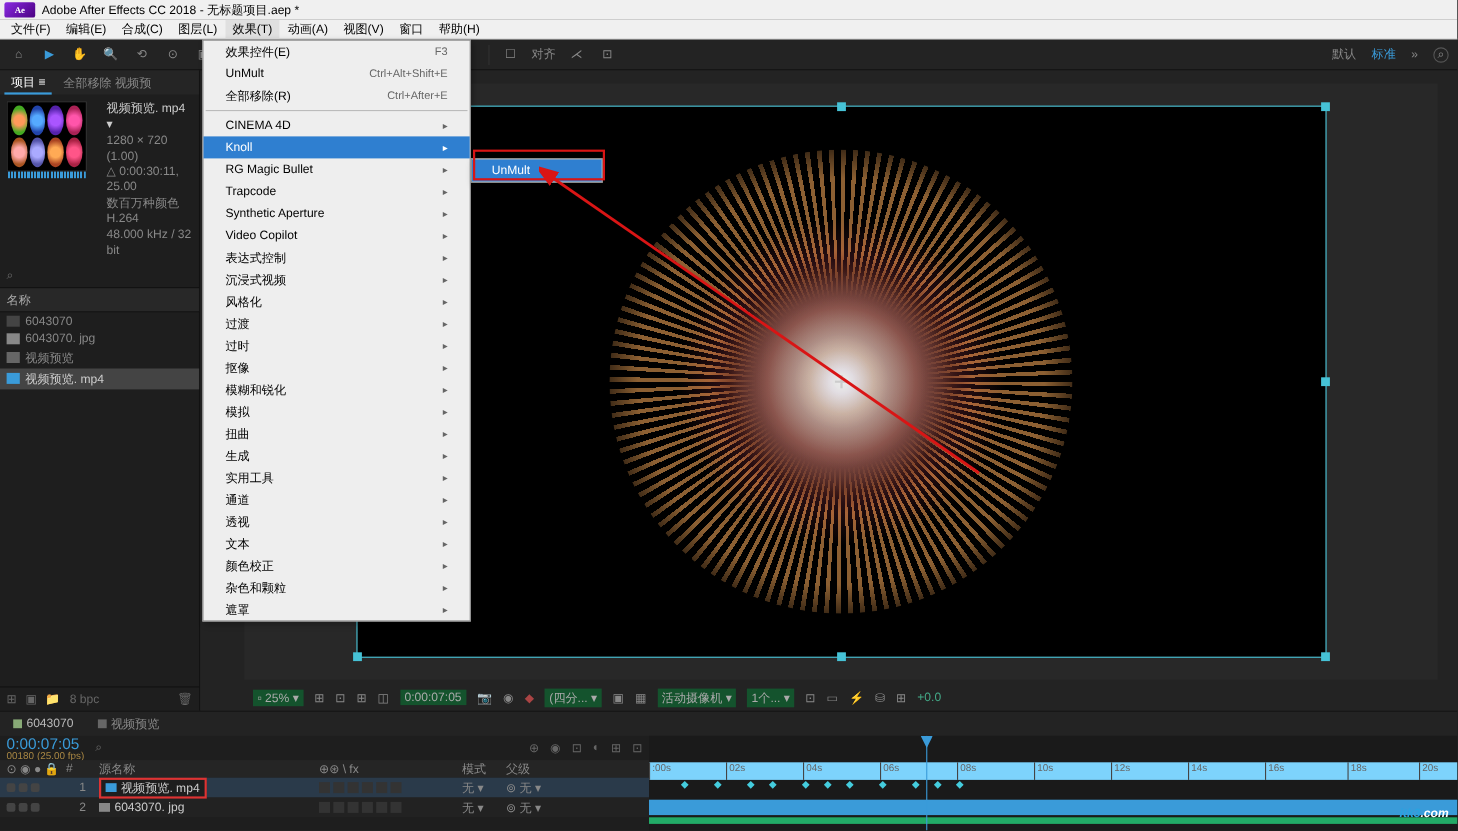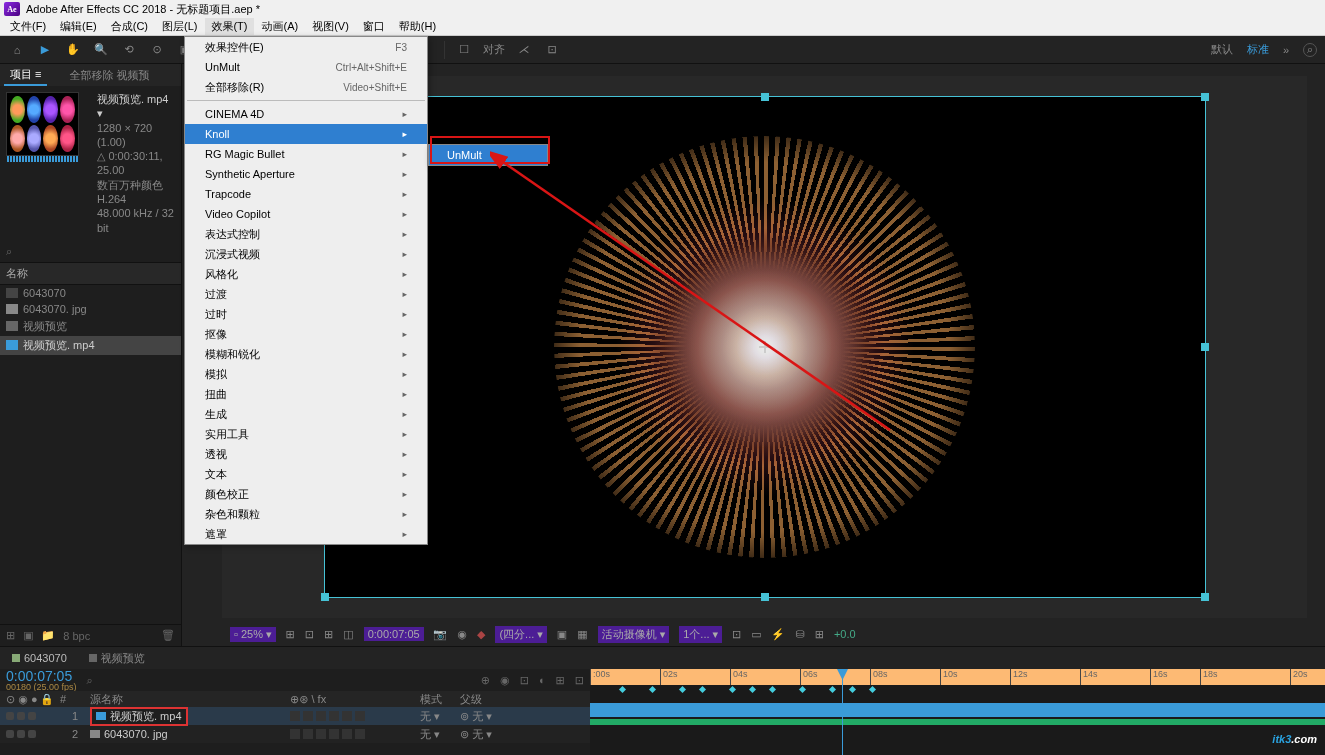--- a/index.html
+++ b/index.html
@@ -1,35 +1,35 @@
 <!DOCTYPE html>
 <html><head>
 <meta charset="utf-8">
 <style>
 * { margin: 0; padding: 0; box-sizing: border-box; font-family: "Microsoft YaHei", Arial, sans-serif; font-size: 11px; }
 body { background: #1e1e1e; color: #ccc; width: 1325px; height: 755px; overflow: hidden; position: relative; }
 
 .titlebar { background: #f0f0f0; color: #000; height: 18px; display: flex; align-items: center; padding: 0 4px; gap: 6px; }
-.titlebar .ae-icon { width: 16px; height: 14px; background: linear-gradient(135deg, #8a2be2, #4b0082); border-radius: 2px; display: flex; align-items: center; justify-content: center; color: #fff; font-size: 8px; font-weight: bold; font-family: Liberation Serif, serif; }
+.titlebar .ae-icon { width: 28px; height: 14px; background: linear-gradient(135deg, #8a2be2, #4b0082); border-radius: 2px; display: flex; align-items: center; justify-content: center; color: #fff; font-size: 8px; font-weight: bold; font-family: Liberation Serif, serif; }
 
 .menubar { background: #f0f0f0; color: #000; height: 18px; display: flex; align-items: flex-start; padding: 0 4px; gap: 2px; border-bottom: 1px solid #ccc; }
 .menubar .menu-item { padding: 1px 6px; cursor: pointer; }
 .menubar .menu-item.active { background: #e0e0e0; }
 
 .toolbar { background: #232323; height: 28px; display: flex; align-items: center; padding: 0 8px; gap: 10px; border-bottom: 1px solid #111; }
 .toolbar .tool { width: 18px; height: 18px; display: flex; align-items: center; justify-content: center; color: #888; cursor: pointer; }
 .toolbar .tool.small-txt { width: auto; font-size: 10px; }
 .toolbar .right { margin-left: auto; display: flex; gap: 14px; align-items: center; }
 .toolbar .right span { color: #888; }
 .toolbar .right .std { color: #3a9bd9; }
 .toolbar .sep { width: 1px; height: 18px; background: #333; }
 
 .main { display: flex; height: 582px; }
 .project-panel { width: 182px; background: #1e1e1e; border-right: 1px solid #111; display: flex; flex-direction: column; }
-.panel-tabs { height: 22px; display: flex; align-items: center; gap: 16px; padding: 0 4px; background: #252525; }
+.panel-tabs { height: 22px; display: flex; align-items: center; gap: 4px; padding: 0 4px; background: #252525; }
 .panel-tabs .tab { padding: 2px 6px; color: #888; }
 .panel-tabs .tab.active { color: #fff; border-bottom: 2px solid #3a9bd9; }
 .proj-header { padding: 6px; display: flex; gap: 18px; }
 .thumb { width: 88px; height: 64px; background: #000; border: 1px solid #333; display: grid; grid-template-columns: repeat(4, 1fr); grid-template-rows: repeat(2, 1fr); gap: 2px; padding: 3px; position: relative; }
 .thumb .t-dot { border-radius: 50%; background: radial-gradient(circle, #ff9a5a 30%, #4a2 70%); }
 .thumb .t-dot:nth-child(2) { background: radial-gradient(circle, #5af 30%, #24a 70%); }
 .thumb .t-dot:nth-child(3) { background: radial-gradient(circle, #a5f 30%, #52a 70%); }
 .thumb .t-dot:nth-child(4) { background: radial-gradient(circle, #f5a 30%, #a25 70%); }
 .thumb .t-dot:nth-child(5) { background: radial-gradient(circle, #faa 30%, #a52 70%); }
 .thumb .t-dot:nth-child(6) { background: radial-gradient(circle, #aaf 30%, #55a 70%); }
@@ -60,21 +60,21 @@
 .canvas-border { position: absolute; inset: -1px; border: 1px solid #46c2d6; pointer-events: none; }
 .explosion { position: absolute; top: 50%; left: 50%; width: 340px; height: 340px; margin: -170px 0 0 -170px; border-radius: 50%; background: radial-gradient(circle at 50% 50%, rgba(255,255,255,.85) 0%, rgba(255,210,160,.7) 12%, rgba(210,120,90,.55) 28%, rgba(120,60,70,.3) 46%, rgba(0,0,0,0) 62%); filter: contrast(1.15) saturate(1.2); }
 .explosion::before { content:""; position:absolute; inset:-12%; border-radius:50%; background: repeating-conic-gradient(from 0deg, rgba(255,170,110,.55) 0deg 1.2deg, rgba(0,0,0,0) 1.2deg 3deg); -webkit-mask: radial-gradient(circle, transparent 26%, #000 40%, #000 62%, transparent 78%); mask: radial-gradient(circle, transparent 26%, #000 40%, #000 62%, transparent 78%); }
 .explosion::after { content:""; position:absolute; inset:0; border-radius:50%; background: radial-gradient(circle, rgba(230,235,255,.5) 0%, rgba(170,185,235,.28) 18%, rgba(0,0,0,0) 42%); }
 .anchor { position: absolute; top: 50%; left: 50%; width: 12px; height: 12px; margin: -6px 0 0 -6px; }
 .anchor::before, .anchor::after { content: ""; position: absolute; background: #ccc; }
 .anchor::before { left: 5px; top: 0; width: 2px; height: 12px; }
 .anchor::after { top: 5px; left: 0; width: 12px; height: 2px; }
 
 .viewer-foot { height: 24px; display: flex; align-items: center; gap: 10px; padding: 0 8px; color: #888; margin: 4px 18px 0 40px; }
-.viewer-foot select, .viewer-foot .ctrl { background: #4c1d95; color: #aaa; border: none; padding: 1px 4px; }
+.viewer-foot select, .viewer-foot .ctrl { background: #14532d; color: #aaa; border: none; padding: 1px 4px; }
 
 .timeline { height: 109px; background: #1e1e1e; border-top: 1px solid #111; display: flex; flex-direction: column; }
 .tl-tabs { height: 22px; display: flex; align-items: center; gap: 10px; padding: 0 6px; background: #232323; }
 .tl-tabs .tab { display: flex; align-items: center; gap: 4px; color: #888; padding: 2px 6px; }
 .tl-tabs .tab:first-child { color: #bbb; }
 .tl-tabs .sq { width: 8px; height: 8px; background: #8a7; }
 .tl-tabs .tab:nth-child(2) .sq { background: #666; }
 .tl-head { height: 22px; display: flex; align-items: center; padding: 0 6px; gap: 10px; }
 .timecode { color: #3a9bd9; font-size: 14px; }
 .tl-sub { font-size: 9px; color: #a84; margin-top: -2px; }
@@ -91,21 +91,21 @@
 .tl-row .c-hash { width: 30px; text-align: center; color: #888; }
 .tl-row .c-name { width: 200px; display: flex; align-items: center; gap: 4px; }
 .tl-row .c-sw { width: 130px; display: flex; gap: 3px; }
 .tl-row .c-sw .s { width: 10px; height: 10px; background: #333; }
 .tl-row .c-mode { width: 40px; color: #888; }
 .tl-row .c-par { width: 130px; color: #888; }
 .tl-row.sel { background: #2a3a4a; }
 .layer-name-box { border: 2px solid #d33; padding: 0 4px; background: #1e1e1e; color: #ccc; display: flex; align-items: center; gap: 4px; }
 
 .tl-right { flex: 1; background: #1a1a1a; position: relative; height: 100%; }
-.ruler { height: 16px; background: #fdba74; display: flex; align-items: flex-end; position: relative; }
+.ruler { height: 16px; background: #7dd3fc; display: flex; align-items: flex-end; position: relative; margin-top: 24px; }
 .ruler .tick { position: absolute; color: #666; font-size: 9px; border-left: 1px solid #444; height: 100%; padding-left: 2px; }
 .track-area { position: relative; }
 .bar { position: absolute; height: 14px; background: #3a9bd9; top: 1px; }
 .bar.audio { top: 17px; background: #2a6; height: 6px; }
 .dots-row { position: absolute; top: 2px; height: 10px; }
 .dots-row .kd { position: absolute; width: 5px; height: 5px; background: #4cd; transform: rotate(45deg); }
 .playhead { position: absolute; top: 0; bottom: 0; width: 1px; background: #3a9bd9; }
 .playhead::before { content: ""; position: absolute; top: 0; left: -5px; width: 11px; height: 11px; background: #3a9bd9; clip-path: polygon(0 0, 100% 0, 50% 100%); }
 
 .dropdown { position: absolute; top: 36px; left: 184px; width: 244px; background: #eee; border: 1px solid #888; box-shadow: 2px 2px 6px rgba(0,0,0,.3); z-index: 100; color: #000; }
@@ -363,21 +363,21 @@
       <div class="ruler" id="ruler">
           <div class="tick" style="left: 0px;">:00s</div>
           <div class="tick" style="left: 70px;">02s</div>
           <div class="tick" style="left: 140px;">04s</div>
           <div class="tick" style="left: 210px;">06s</div>
           <div class="tick" style="left: 280px;">08s</div>
           <div class="tick" style="left: 350px;">10s</div>
           <div class="tick" style="left: 420px;">12s</div>
           <div class="tick" style="left: 490px;">14s</div>
           <div class="tick" style="left: 560px;">16s</div>
-          <div class="tick" style="left: 610px;">18s</div>
+          <div class="tick" style="left: 635px;">18s</div>
           <div class="tick" style="left: 700px; text-align: center;">20s</div>
         </div>
       <div class="track-area">
         <div class="dots-row" id="dots" style="left:0">
             <div class="kd" style="left: 30px;"></div>
             <div class="kd" style="left: 60px;"></div>
             <div class="kd" style="left: 90px;"></div>
             <div class="kd" style="left: 110px;"></div>
             <div class="kd" style="left: 140px;"></div>
             <div class="kd" style="left: 160px;"></div>
@@ -399,39 +399,39 @@
     <div class="dd-item">
       <span>效果控件(E)</span>
       <span class="shortcut">F3</span>
     </div>
     <div class="dd-item">
       <span>UnMult</span>
       <span class="shortcut">Ctrl+Alt+Shift+E</span>
     </div>
     <div class="dd-item">
       <span>全部移除(R)</span>
-      <span class="shortcut">Video+Shift+E</span>
+      <span class="shortcut">Ctrl+After+E</span>
     </div>
     <div class="dd-sep"></div>
     <div class="dd-item has-sub">
       <span>CINEMA 4D</span>
     </div>
     <div class="dd-item has-sub hl">
       <span>Knoll</span>
     </div>
     <div class="dd-item has-sub">
       <span>RG Magic Bullet</span>
     </div>
     <div class="dd-item has-sub">
+      <span>Trapcode</span>
+    </div>
+    <div class="dd-item has-sub">
       <span>Synthetic Aperture</span>
     </div>
     <div class="dd-item has-sub">
-      <span>Trapcode</span>
-    </div>
-    <div class="dd-item has-sub">
       <span>Video Copilot</span>
     </div>
     <div class="dd-item has-sub">
       <span>表达式控制</span>
     </div>
     <div class="dd-item has-sub">
       <span>沉浸式视频</span>
     </div>
     <div class="dd-item has-sub">
       <span>风格化</span>
@@ -452,20 +452,23 @@
       <span>模拟</span>
     </div>
     <div class="dd-item has-sub">
       <span>扭曲</span>
     </div>
     <div class="dd-item has-sub">
       <span>生成</span>
     </div>
     <div class="dd-item has-sub">
       <span>实用工具</span>
+    </div>
+    <div class="dd-item has-sub">
+      <span>通道</span>
     </div>
     <div class="dd-item has-sub">
       <span>透视</span>
     </div>
     <div class="dd-item has-sub">
       <span>文本</span>
     </div>
     <div class="dd-item has-sub">
       <span>颜色校正</span>
     </div>

